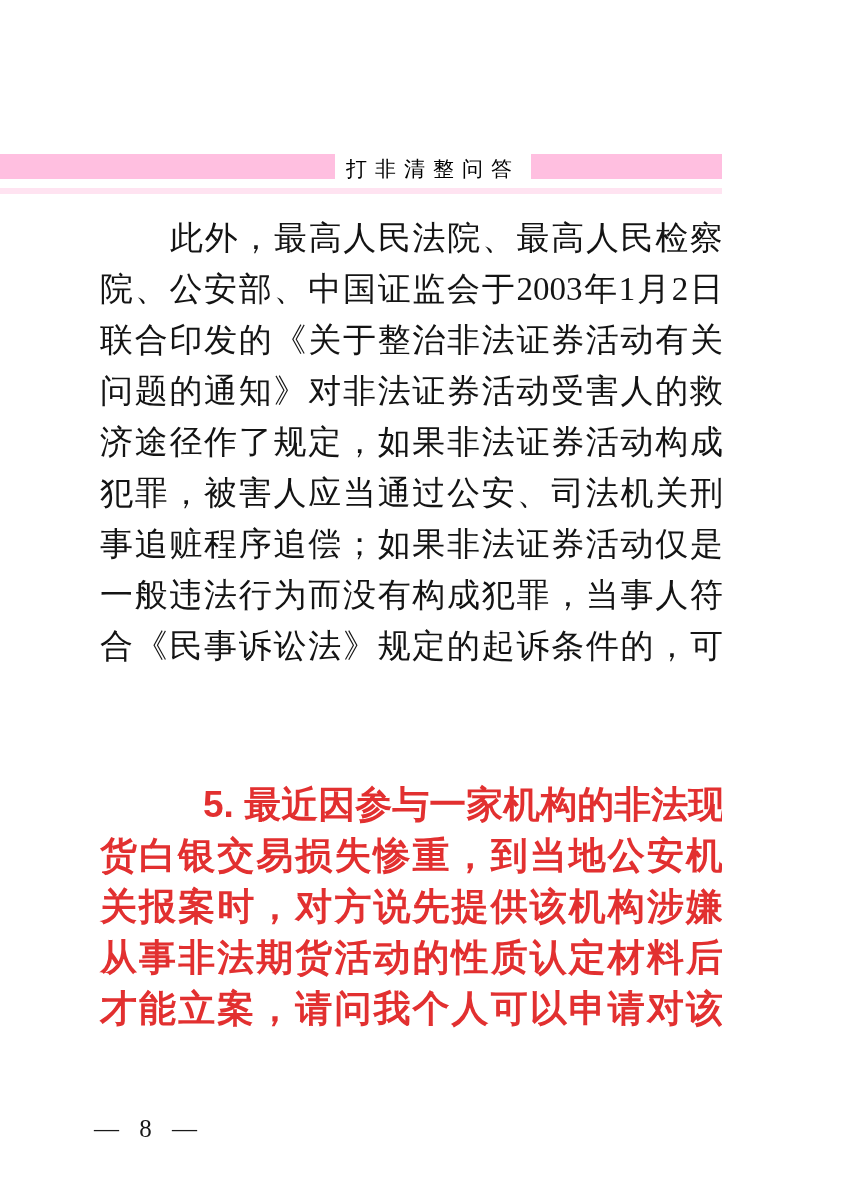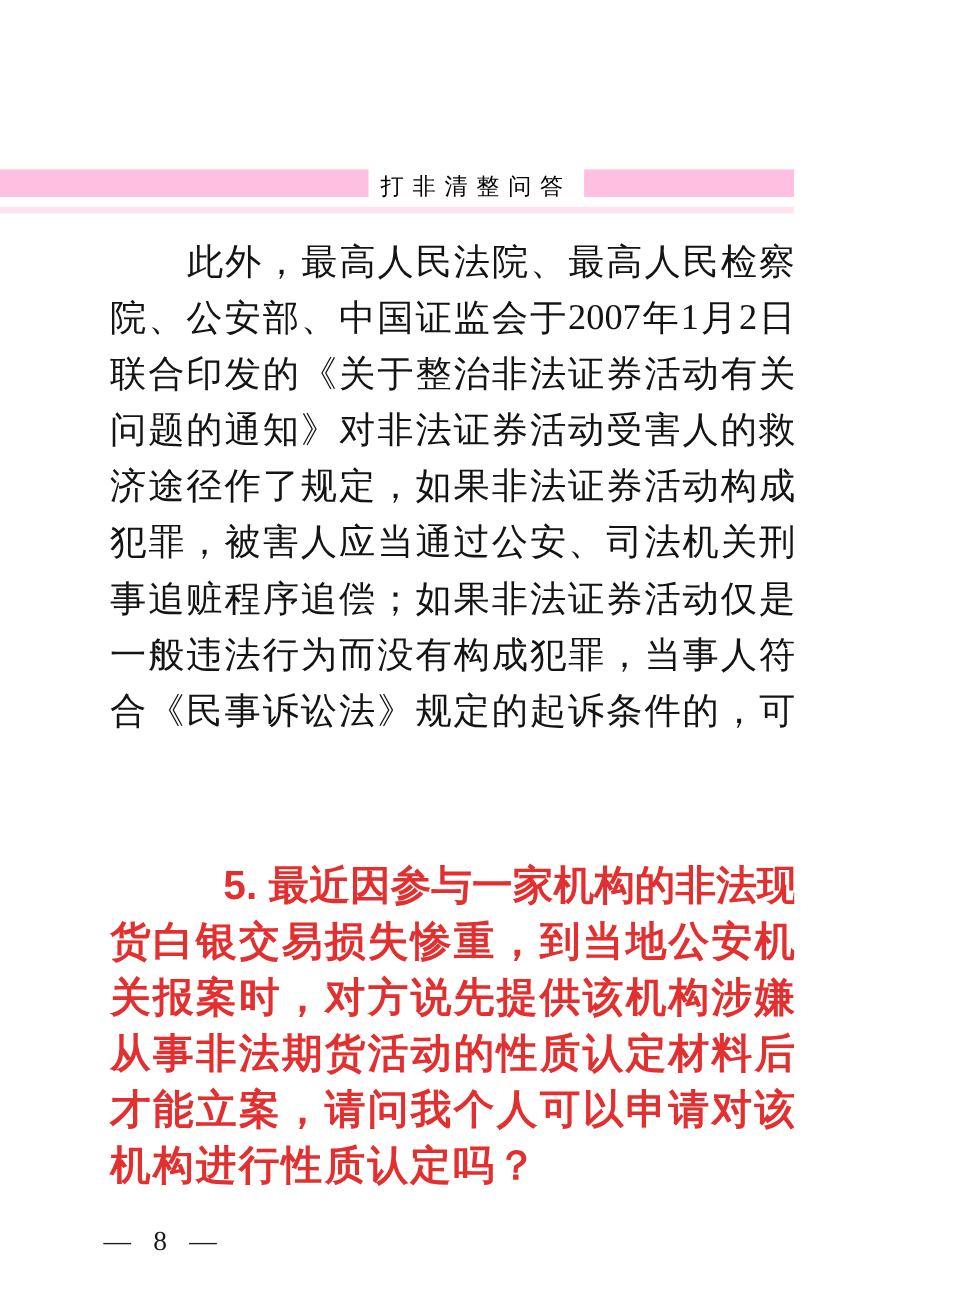--- a/index.html
+++ b/index.html
@@ -131,21 +131,21 @@
         <span>公</span>
         <span>安</span>
         <span>部</span>
         <span>、</span>
         <span>中</span>
         <span>国</span>
         <span>证</span>
         <span>监</span>
         <span>会</span>
         <span>于</span>
-        <span>2007</span>
+        <span>2003</span>
         <span>年</span>
         <span>1</span>
         <span>月</span>
         <span>2</span>
         <span>日</span>
       </div>
       <div class="tline">
         <span>联</span>
         <span>合</span>
         <span>印</span>
@@ -369,18 +369,17 @@
         <span>我</span>
         <span>个</span>
         <span>人</span>
         <span>可</span>
         <span>以</span>
         <span>申</span>
         <span>请</span>
         <span>对</span>
         <span>该</span>
       </div>
-      <div class="tline last"><span>机</span><span>构</span><span>进</span><span>行</span><span>性</span><span>质</span><span>认</span><span>定</span><span>吗</span><span>？</span></div>
     </div>
 
   <div class="page-number">— 8 —</div>
 
 </div>
 
 </body></html>

